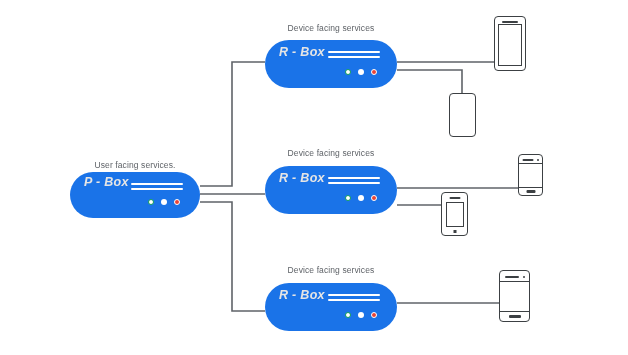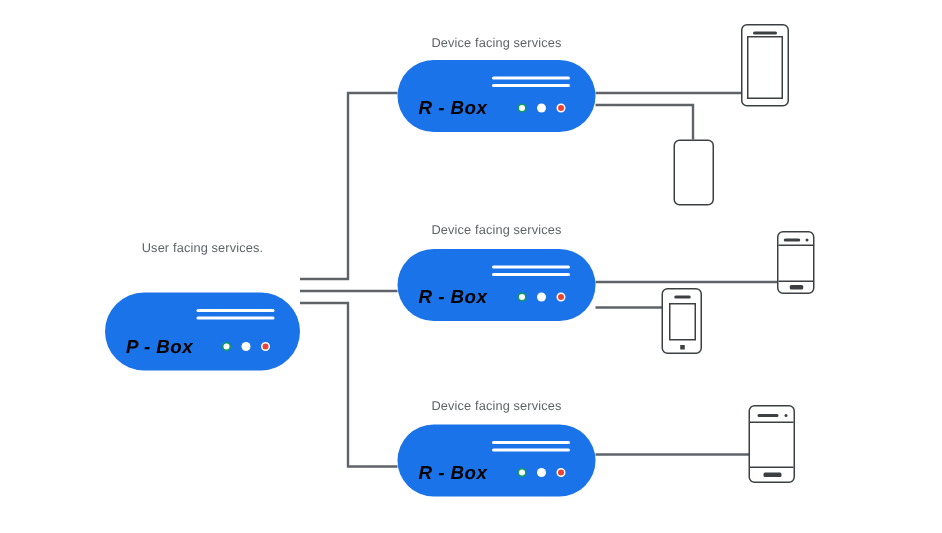--- a/index.html
+++ b/index.html
@@ -34,25 +34,25 @@
     position: absolute;
     font-size: 8.5px;
     color: #5f6368;
     letter-spacing: 0.1px;
     white-space: nowrap;
     text-align: center;
   }
   .node-title {
     position: absolute;
     left: 14px;
-    bottom: 9px;
+    bottom: 29px;
     font-style: italic;
     font-weight: bold;
     font-size: 12.5px;
-    color: #000000;
+    color: #e5e5e5;
     letter-spacing: 0.3px;
     white-space: nowrap;
   }
   .bars {
     position: absolute;
     right: 17px;
     top: 11px;
     width: 52px;
   }
   .bars span {
@@ -154,21 +154,21 @@
       <path d="M397,70 L462,70 L462,93"></path>
 
       <path d="M397,188 L529,188"></path>
       <path d="M397,205 L444,205"></path>
 
       <path d="M397,303 L502,303"></path>
     </g>
   </svg>
 
   <div class="node-label" style="left:70px; top:160px; width:130px;">User facing services.</div>
-  <div class="node" style="left:70px; top:172px; width:130px; height:52px;margin-top:23px;">
+  <div class="node" style="left:70px; top:172px; width:130px; height:46px;">
     <div class="bars">
       <span></span>
         <span></span>
     </div>
     <div class="node-title">P - Box</div>
     <div class="dots">
       <span class="dot green"></span>
       <span class="dot white"></span>
       <span class="dot red"></span>
     </div>

